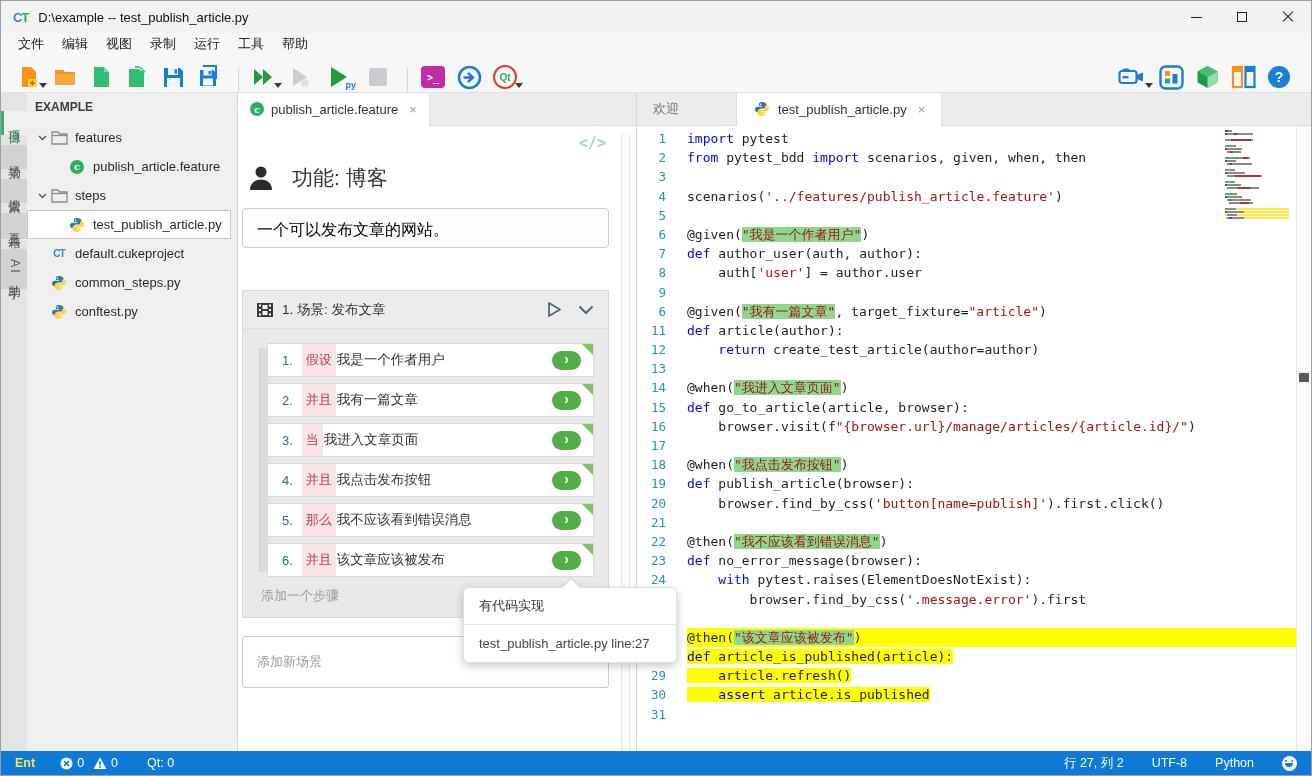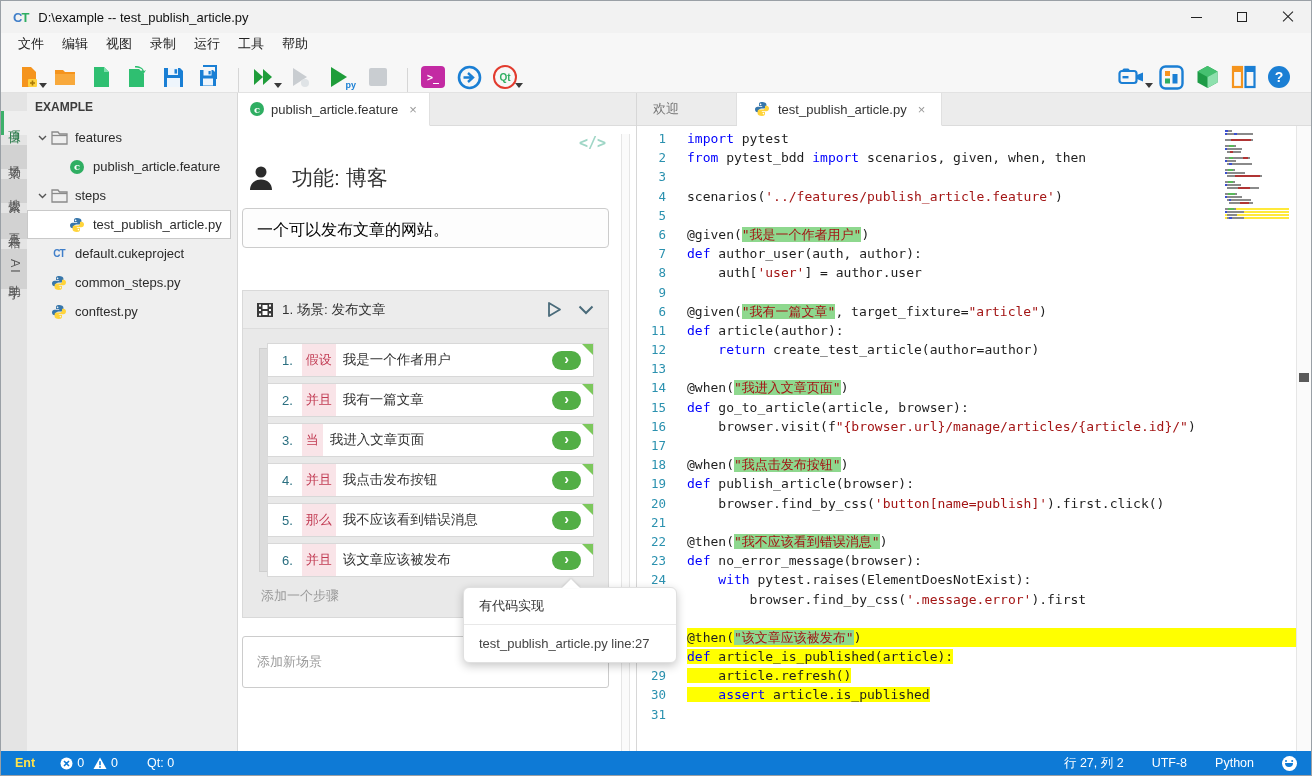--- a/index.html
+++ b/index.html
@@ -75,21 +75,21 @@
   .feature-desc{margin:16px 0 0 0;border:1px solid #ccc;border-radius:4px;background:#fdfdfd;padding:11px 14px;font-size:16px;color:#000000;height:40px}
   .scenario-card{margin-top:42px;border:1px solid #d9d9d9}
   .scn-header{height:38px;background:#ececec;display:flex;align-items:center;gap:9px;padding:0 14px;border-bottom:1px solid #ddd}
   .scn-title{font-size:13.5px;color:#333;flex:1}
   .scn-actions{display:flex;align-items:center;gap:16px;color:#4a6b7a}
   .scn-body{background:#e9e9e9;padding:14px 14px 6px 16px;position:relative}
   .step-list{position:relative;padding-left:8px}
   .step-list::before{content:'';position:absolute;left:0;top:5px;bottom:5px;width:8px;background:#dcdcdc;border:1px solid #cfcfcf;border-right:none}
   .step-row{position:relative;display:flex;align-items:center;height:34px;margin-bottom:6px;background:#fff;border:1px solid #d8d8d8;padding:0 12px 0 14px;overflow:hidden}
   .step-num{color:#2a6f80;margin-right:9px}
-  .step-keyword{background:#f9e4e8;color:#c13a52;padding:14px 4px;margin-right:7px;font-size:13px}
+  .step-keyword{background:#f9e4e8;color:#c13a52;padding:14px 4px;margin-right:1px;font-size:13px}
   .step-text{flex:1;color:#333;font-size:13.5px;white-space:nowrap;overflow:hidden}
   .step-run{width:29px;height:19px;border-radius:10px;background:#52ae46;color:#fff;text-align:center;line-height:17px;font-size:14px;font-weight:bold;flex:none}
   .step-corner{position:absolute;top:0;right:0;width:0;height:0;border-top:11px solid #7cc85c;border-left:11px solid transparent}
   .add-step{color:#9a9a9a;font-size:13px;margin:10px 0 6px 2px}
   .add-scenario{margin-top:18px;height:52px;border:1px solid #ccc;border-radius:3px;display:flex;align-items:center;padding:0 14px;color:#9a9a9a;font-size:13px}
 
   
   .tooltip{position:absolute;left:462px;top:586px;width:214px;background:#fff;border:1px solid #e0e0e0;border-radius:6px;box-shadow:0 3px 10px rgba(0,0,0,.22);z-index:50}
   .tooltip::before{content:'';position:absolute;top:-9px;left:98px;border-left:9px solid transparent;border-right:9px solid transparent;border-bottom:9px solid #fff;filter:drop-shadow(0 -1px 1px rgba(0,0,0,.12))}
   .tt-title{padding:9px 15px;font-size:13px;color:#333;border-bottom:1px solid #e8e8e8}

